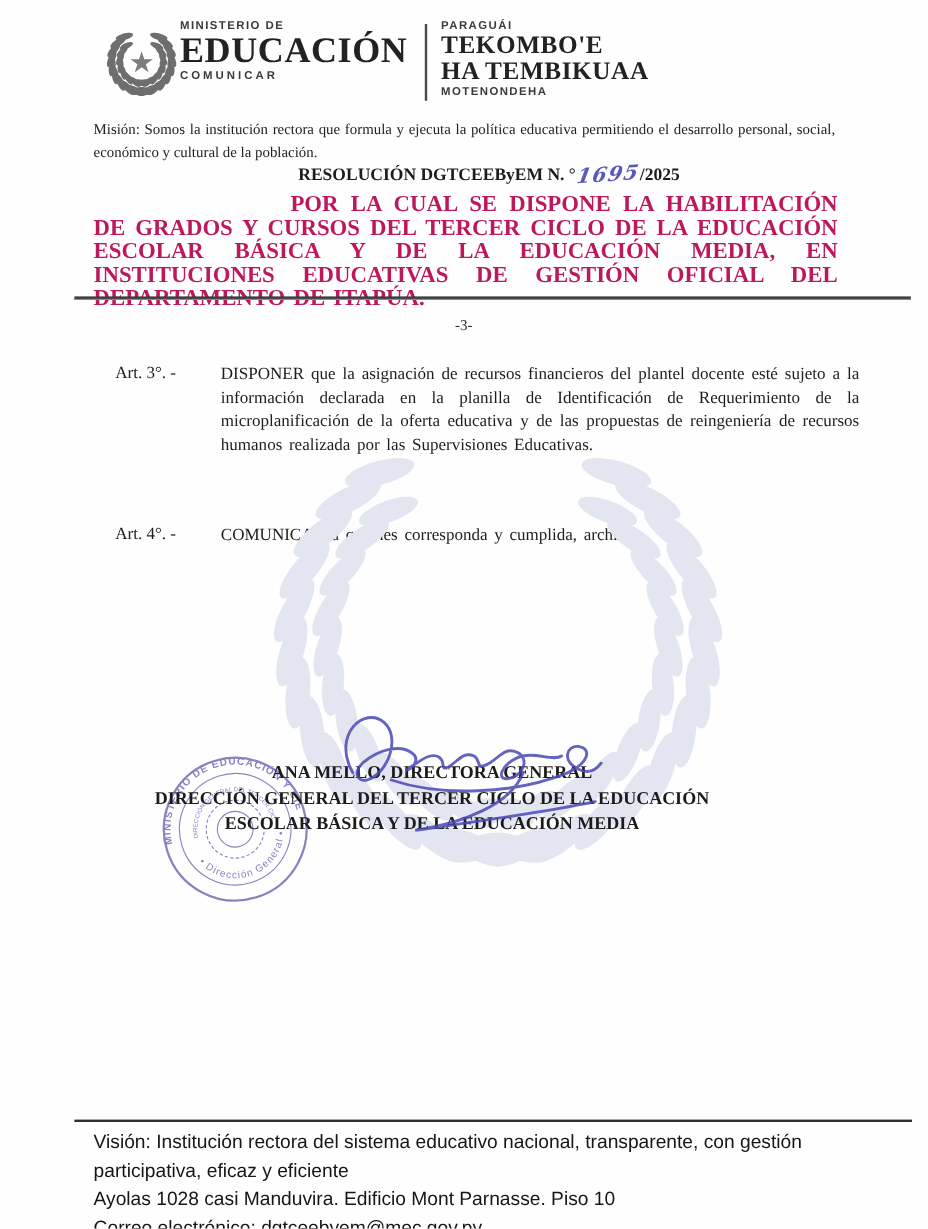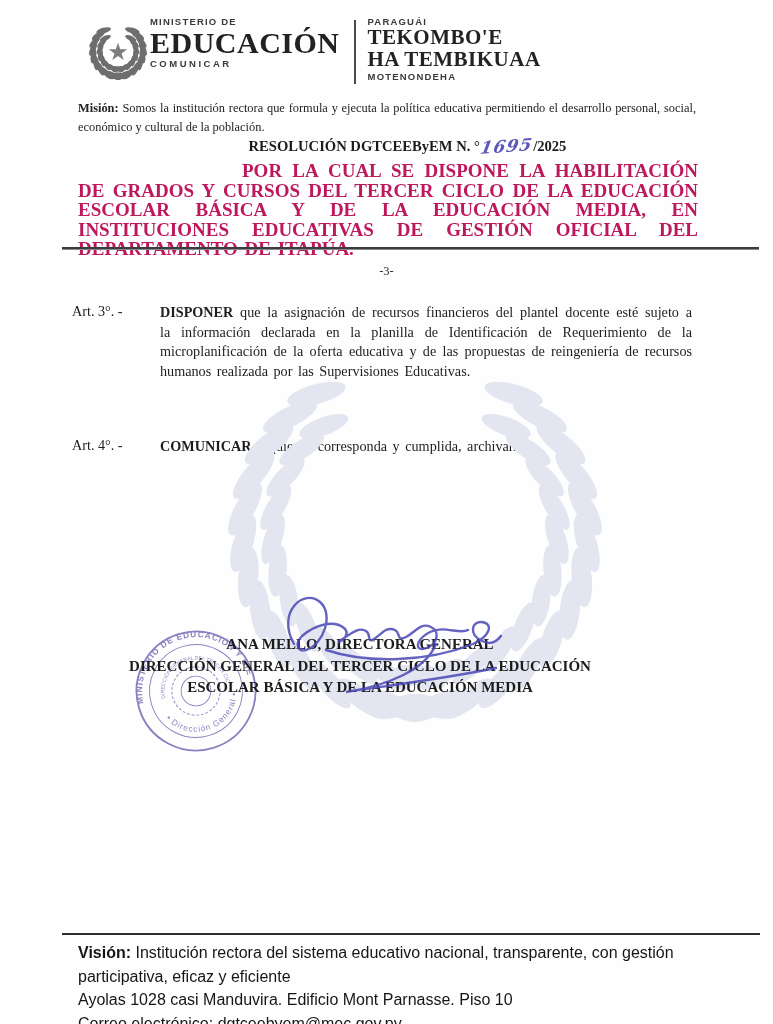--- a/index.html
+++ b/index.html
@@ -13,35 +13,35 @@
   .hdr-logo { width:64px; height:66px; margin-top:4px; }
   .col-ministry { margin-left:0; }
   .tiny-label { font-family:"Liberation Sans", sans-serif; font-weight:bold; font-size:9.5px;
     letter-spacing:1.2px; color:#3a3a3a; }
   .big-word { font-weight:bold; font-size:30px; line-height:1.04; letter-spacing:0.5px; color:#222; }
   .hdr-divider { width:0; border-left:2px solid #4a4a4a; height:64px; margin:4px 12px 0 14px; }
   .col-guarani .big-word { font-size:21px; }
   
   .mision { position:absolute; left:78px; top:99px; width:618px; font-size:12.4px;
     line-height:1.52; text-align:justify; color:#232323; }
-  .b { font-weight:bold; }
+  .b { font-weight:normal; }
   
   .res-title { position:absolute; left:0; top:135px; width:100%; text-align:center;
     padding-left:42px; font-weight:bold; font-size:14.6px; color:#1c1c1c; }
   .hand-num { display:inline-block; font-style:italic; color:#5a58b8; font-size:17px;
     transform:skewX(-14deg) rotate(-4deg); position:relative; top:1px; margin:0 1px;
     font-family:"DejaVu Serif", serif; letter-spacing:1px; }
   .subject { position:absolute; left:78px; top:161px; width:620px; font-weight:bold;
     font-size:19px; line-height:19.6px; text-align:justify; text-indent:164px; color:#be185d;
     word-spacing:2px; }
   .rule-main { position:absolute; left:62px; top:247px; width:697px; height:3px;
     background:#3c3c3c; border-bottom:1px solid #888; }
   .page-num { position:absolute; left:0; top:264px; width:100%; text-align:center; font-size:12.5px; color:#2b2b2b; }
   
-  .article { position:absolute; left:72px; width:620px; display:flex; font-size:14.2px; color:#1d1d1d; }
+  .article { position:absolute; left:96px; width:620px; display:flex; font-size:14.2px; color:#1d1d1d; }
   .art-3 { top:303px; }
   .art-4 { top:437px; }
   .art-label { width:88px; flex:0 0 88px; }
   .art-body { flex:1; text-align:justify; line-height:19.6px; word-spacing:2px; }
   .art-4 .art-body { text-align:left; }
   
   .watermark { position:absolute; left:205px; top:330px; width:420px; height:420px; z-index:0; }
   
   .sig-text { position:absolute; left:60px; top:634px; width:600px; text-align:center;
     font-weight:bold; font-size:15px; line-height:21.6px; color:#1b1b1b; z-index:2; }

